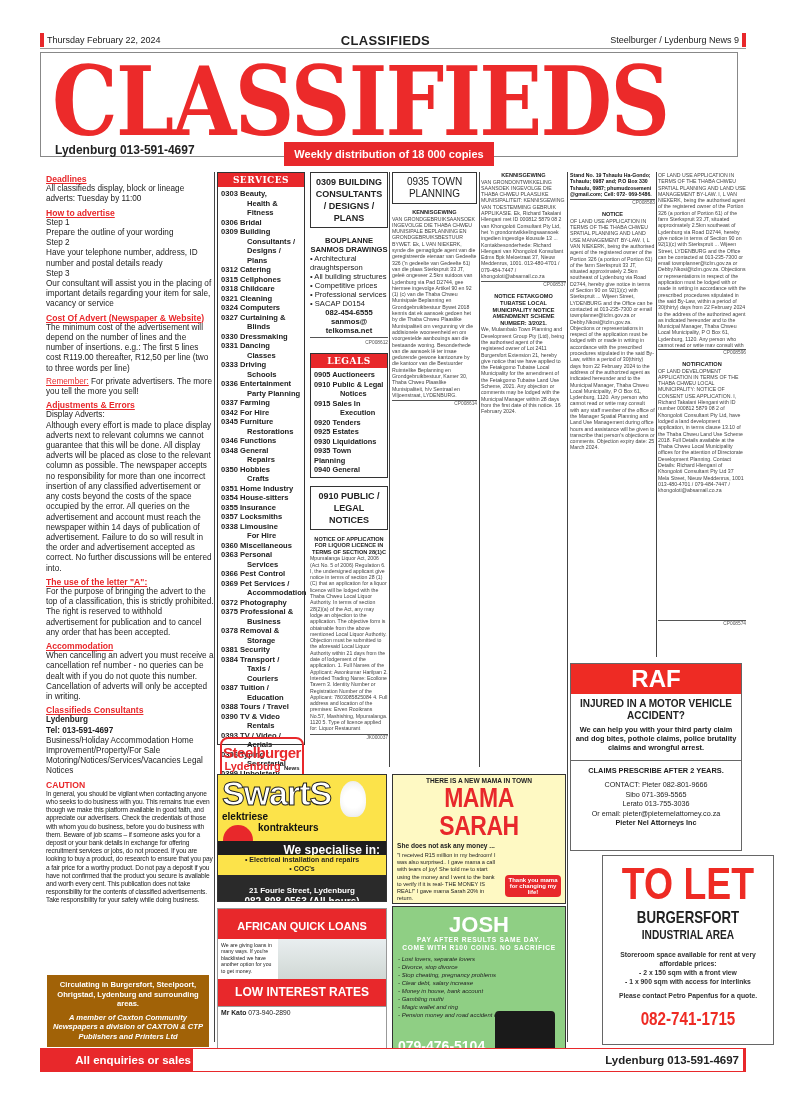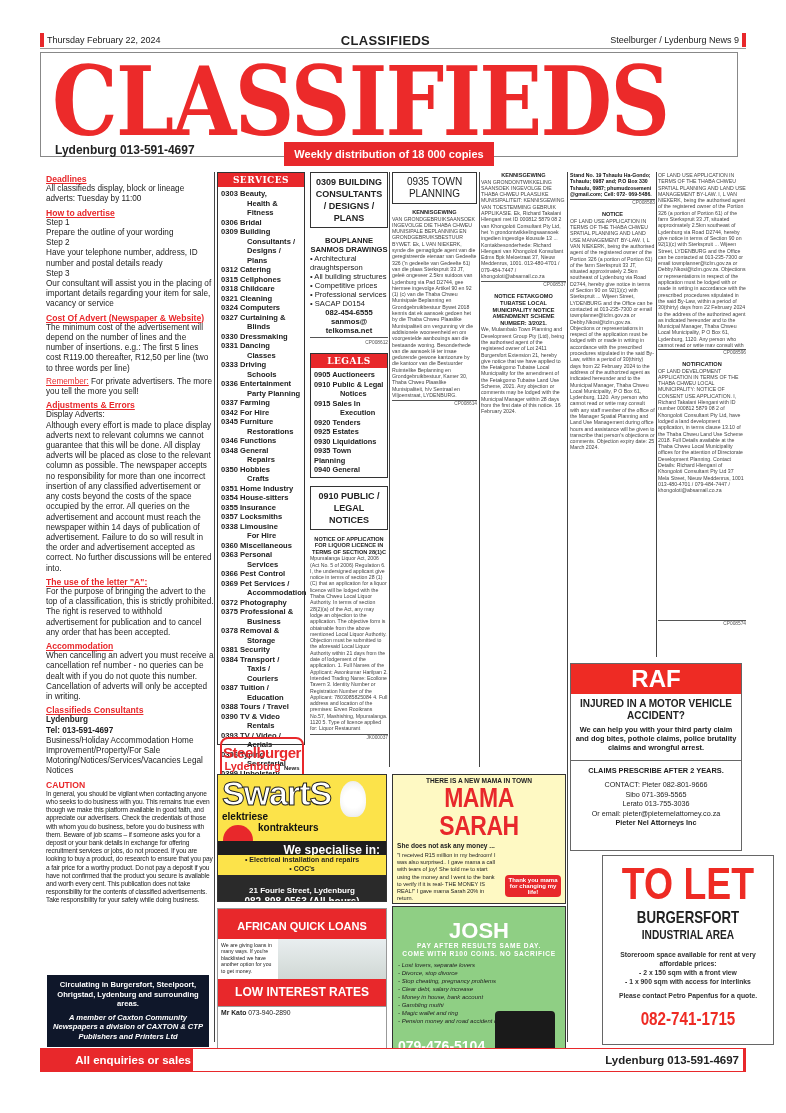--- a/index.html
+++ b/index.html
@@ -11,21 +11,21 @@
 .ticks{left:40px;top:48px;width:706px;height:4px;border-top:1px solid #999}
 .masthead{left:40px;top:52px;width:698px;height:105px;border:1px solid #888}
 .mast-title{left:52px;top:52px;width:680px;text-align:center;font-family:"DejaVu Serif",serif;font-weight:bold;font-size:96px;color:#ec2a2a;letter-spacing:-2px;line-height:100px;transform:scaleX(.86);transform-origin:left;white-space:nowrap}
 .mast-phone{left:55px;top:143px;font-weight:bold;font-size:12px;color:#222}
 .weekly{left:284px;top:142px;width:210px;height:24px;background:#e8282b;color:#fff;font-weight:bold;font-size:11px;display:flex;align-items:center;justify-content:center}
 .leftcol{left:46px;top:172px;width:168px;font-size:8.2px;line-height:10.2px}
 .leftcol h4{color:#e8282b;text-decoration:underline;font-size:8.6px;margin-top:2px}
 .leftcol p{margin-bottom:3px}
 .leftcol .caution-h{color:#e8282b;font-weight:bold;font-size:8.6px;text-decoration:none}
 .leftcol .caution{font-family:"Liberation Sans Narrow","Liberation Sans",sans-serif;font-size:6.6px;line-height:8.2px;letter-spacing:-.15px}
-.circ{left:47px;top:975px;width:162px;height:72px;background:#0f172a;color:#fff;text-align:center;font-size:7.6px;font-weight:bold;padding:5px 4px;line-height:9.6px}
+.circ{left:47px;top:975px;width:162px;height:72px;background:#a16207;color:#fff;text-align:center;font-size:7.6px;font-weight:bold;padding:5px 4px;line-height:9.6px}
 .circ i{display:block;margin-top:4px}
 .vline{background:#444;width:1px}
 .services{left:217px;top:172px;width:88px;height:573px;border:1px solid #333}
 .sec-head{background:#e8282b;color:#fff;font-family:"DejaVu Serif",serif;font-weight:bold;font-size:9px;text-align:center;height:14px;line-height:14px;letter-spacing:.5px}
 .svc-list{font-size:7.6px;font-weight:bold;line-height:9.5px;padding:2px 3px;color:#222}
 .svc-list div{padding-left:0}
 .svc-list .ind{padding-left:26px}
 .box{border:1.5px solid #333;text-align:center;font-size:9px;line-height:12px;font-weight:bold;padding:3px}
 .col3{left:310px;top:172px;width:78px;font-size:7px}
 .bouplanne{text-align:center;font-size:7.6px;line-height:9px;margin-top:8px}
@@ -57,21 +57,21 @@
 .loans .mid .img{flex:1;background:linear-gradient(#e9eef0,#d0d8d4);position:relative}
 .loans .bot{background:#e8282b;color:#fff;text-align:center;font-weight:bold;font-size:12px;line-height:13px;padding:7px 0}
 .loans .kato{font-size:6.8px;padding:2px 3px;border-top:1px solid #999}
 .mama{left:392px;top:774px;width:174px;height:130px;background:#fef9c3;border:1px solid #333;overflow:hidden;padding:2px 4px}
 .mama .t1{text-align:center;font-size:6.6px;font-weight:bold}
 .mama .t2{color:#e8282b;font-weight:bold;font-size:27px;line-height:28px;text-align:center;letter-spacing:-.5px;font-family:"Liberation Sans",sans-serif;transform:scaleX(.85);transform-origin:center}
 .mama .t3{font-size:6.6px;font-weight:bold;margin-top:2px}
 .mama .t4{font-size:5.6px;line-height:7.2px;width:100px;margin-top:3px}
 .mama .ph{color:#e8282b;font-weight:bold;font-size:15px;margin-top:1px}
 .mama .bub{position:absolute;right:4px;bottom:6px;width:56px;background:#e8282b;color:#fff;font-size:6px;font-weight:bold;text-align:center;padding:2px;border-radius:4px}
-.josh{left:392px;top:906px;width:174px;height:152px;background:#8fcf84;border:1px solid #333;padding:13px 5px;overflow:hidden}
+.josh{left:392px;top:906px;width:174px;height:152px;background:#8fcf84;border:1px solid #333;padding:7px 5px;overflow:hidden}
 .josh .t1{text-align:center;font-size:22px;font-weight:bold;color:#fff;line-height:22px}
 .josh .t2{text-align:center;font-size:6.6px;font-weight:bold;color:#fff;letter-spacing:.7px;line-height:8px}
 .josh ul{list-style:none;font-size:6px;font-style:italic;line-height:8px;margin-top:3px}
 .josh .ph{font-size:14px;font-weight:bold;color:#fff;position:absolute;bottom:3px;left:5px}
 .wallet{position:absolute;right:10px;bottom:4px;width:60px;height:42px;background:#1a1a1a;border-radius:4px}
 .raf{left:570px;top:663px;width:172px;height:98px;border:1px solid #666}
 .raf .h{background:#ee2b24;color:#fff;font-weight:bold;font-size:24px;text-align:center;line-height:30px}
 .raf .q{text-align:center;font-weight:bold;font-size:10px;line-height:12px;margin-top:4px}
 .raf .d{text-align:center;font-weight:bold;font-size:7.4px;line-height:9px;margin-top:3px;padding:0 3px}
 .raf2{left:570px;top:761px;width:172px;height:90px;border:1px solid #666;border-top:none;text-align:center}

